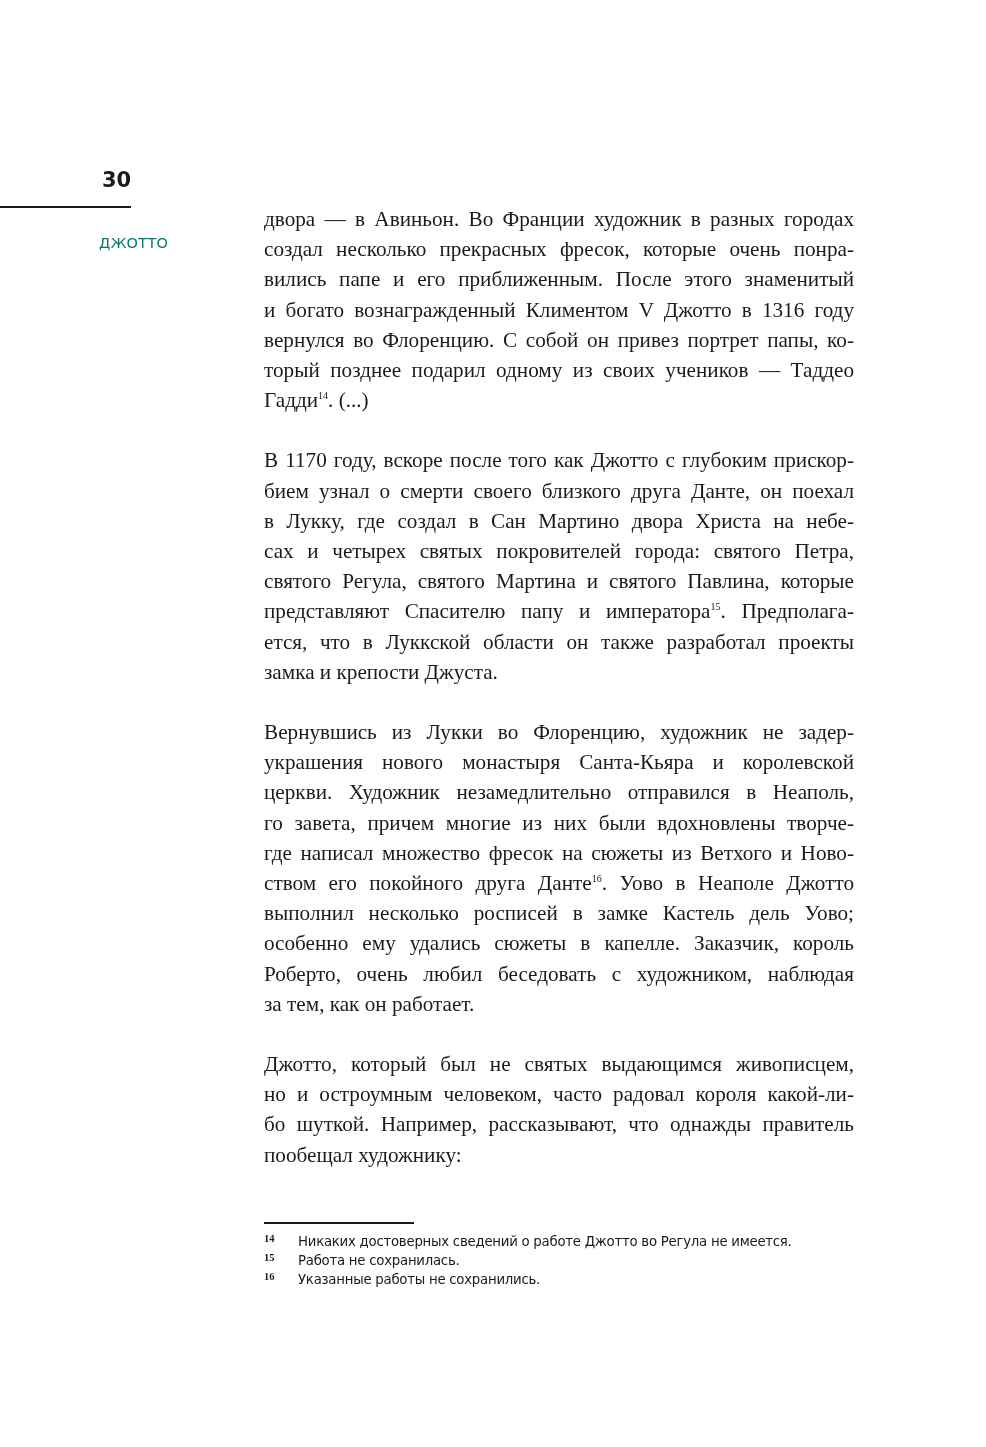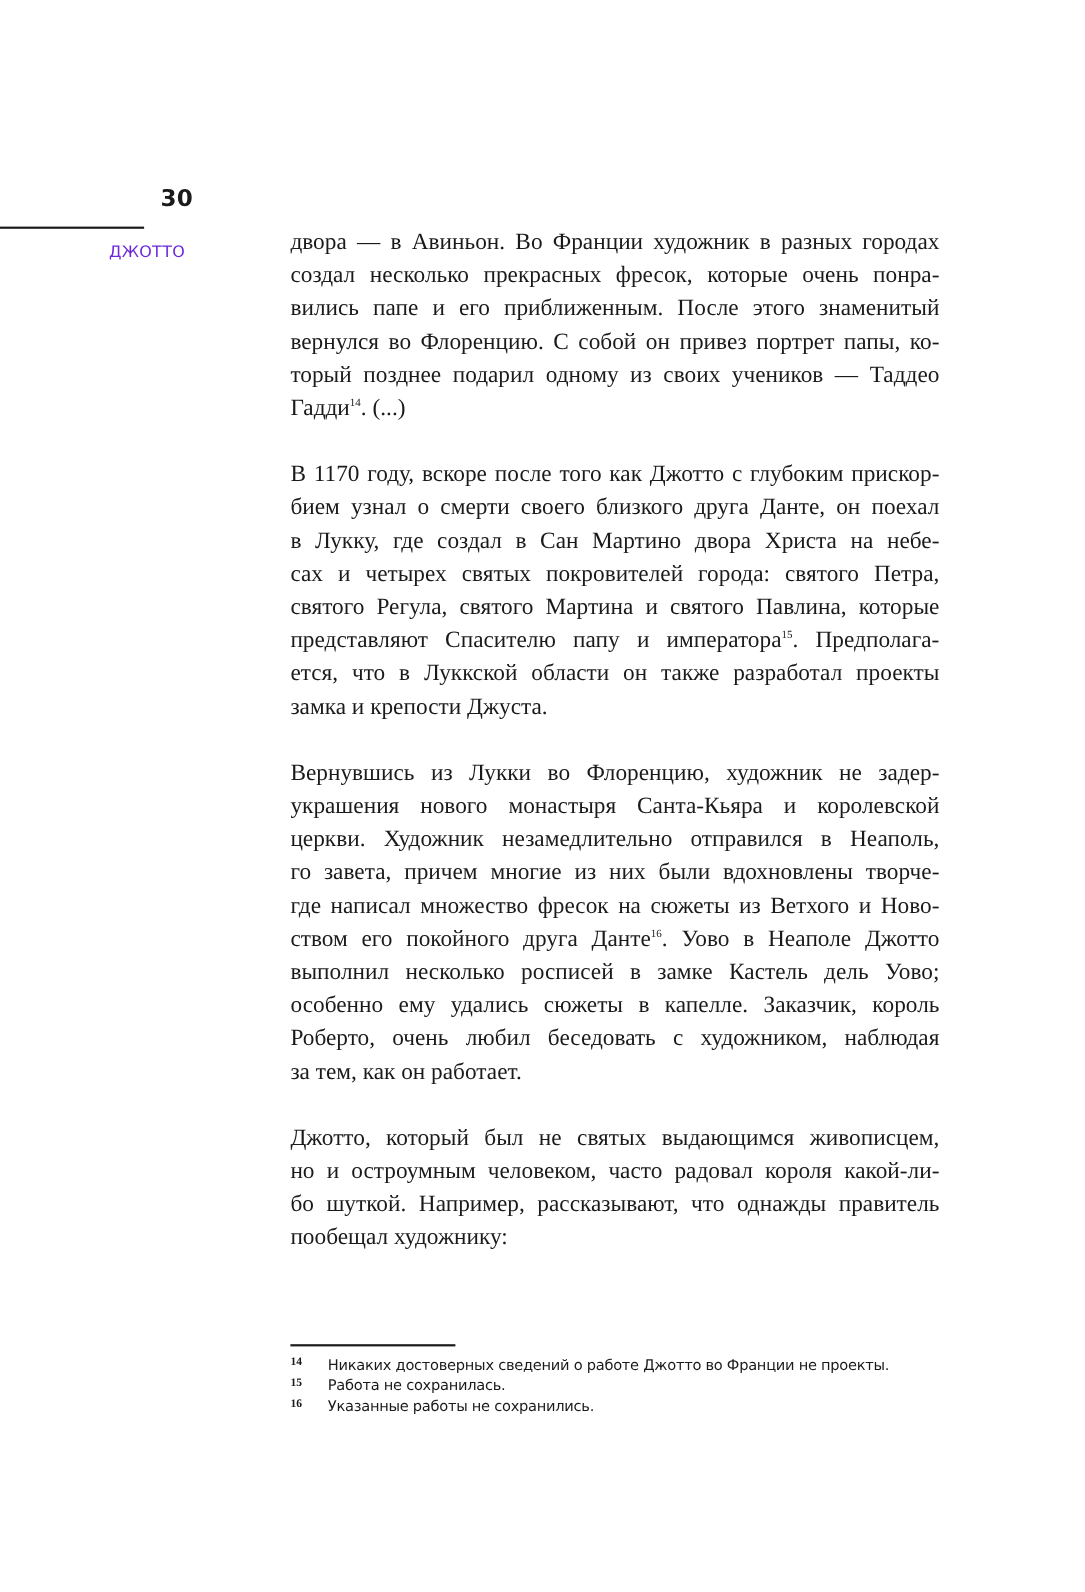--- a/index.html
+++ b/index.html
@@ -1,24 +1,24 @@
 <!DOCTYPE html>
 <html><head>
   <meta charset="utf-8">
   <style>
     html, body { margin: 0; padding: 0; background: #ffffff; }
     body { width: 986px; height: 1447px; position: relative; overflow: hidden; color: #1a1a1a; }
     .page-number {
       position: absolute; left: 102px; top: 168px;
-      font-family: "DejaVu Sans", sans-serif; font-weight: bold; font-size: 21px; color: #1a1a1a; margin-left: 44px;
+      font-family: "DejaVu Sans", sans-serif; font-weight: bold; font-size: 21px; color: #1a1a1a;
     }
     .header-rule { position: absolute; left: 0; top: 206px; width: 131px; height: 2px; background: #1a1a1a; }
     .running-head {
-      position: absolute; left: 99px; top: 222px;
-      font-family: "DejaVu Sans", sans-serif; font-size: 14.5px; letter-spacing: 0.3px; color: #6d28d9;
+      position: absolute; left: 99px; top: 235px;
+      font-family: "DejaVu Sans", sans-serif; font-size: 14.5px; letter-spacing: 0.3px; color: #0f766e;
     }
     .body-text {
       position: absolute; left: 264px; top: 204px; width: 606px;
       font-family: "Liberation Serif", serif; font-size: 21.2px; line-height: 30.2px; color: #1a1a1a;
     }
     .body-text p { margin: 0 16px 30px 0; text-align: justify; text-align-last: left; }
     .line { display: block; text-align: justify; text-align-last: justify; white-space: nowrap; }
     .line.last { text-align-last: left; }
     sup { font-size: 10px; vertical-align: 8px; line-height: 0; }
     .footnote-rule { position: absolute; left: 264px; top: 1222px; width: 150px; height: 1.5px; background: #1a1a1a; }
@@ -35,20 +35,21 @@
 
 <div class="page-number">30</div>
 <div class="header-rule"></div>
 <div class="running-head">ДЖОТТО</div>
 
 <div class="body-text">
   <p>
     <span class="line">двора — в Авиньон. Во Франции художник в разных городах</span>
     <span class="line">создал несколько прекрасных фресок, которые очень понра-</span>
     <span class="line">вились папе и его приближенным. После этого знаменитый</span>
+    <span class="line">и богато вознагражденный Климентом V Джотто в 1316 году</span>
     <span class="line">вернулся во Флоренцию. С собой он привез портрет папы, ко-</span>
     <span class="line">торый позднее подарил одному из своих учеников — Таддео</span>
     <span class="line last"><span>Гадди</span><sup>14</sup><span>. (...)</span></span>
   </p>
 
   <p>
     <span class="line">В 1170 году, вскоре после того как Джотто с глубоким прискор-</span>
     <span class="line">бием узнал о смерти своего близкого друга Данте, он поехал</span>
     <span class="line">в Лукку, где создал в Сан Мартино двора Христа на небе-</span>
     <span class="line">сах и четырех святых покровителей города: святого Петра,</span>
@@ -76,21 +77,21 @@
     <span class="line">но и остроумным человеком, часто радовал короля какой-ли-</span>
     <span class="line">бо шуткой. Например, рассказывают, что однажды правитель</span>
     <span class="line last">пообещал художнику:</span>
   </p>
 </div>
 
 <div class="footnote-rule"></div>
 <div class="footnotes">
   <div class="fn">
     <span class="fn-num">14</span>
-    <span class="fn-text">Никаких достоверных сведений о работе Джотто во Франции не проекты.</span>
+    <span class="fn-text">Никаких достоверных сведений о работе Джотто во Регула не имеется.</span>
   </div>
   <div class="fn">
     <span class="fn-num">15</span>
     <span class="fn-text">Работа не сохранилась.</span>
   </div>
   <div class="fn">
     <span class="fn-num">16</span>
     <span class="fn-text">Указанные работы не сохранились.</span>
   </div>
 </div>

